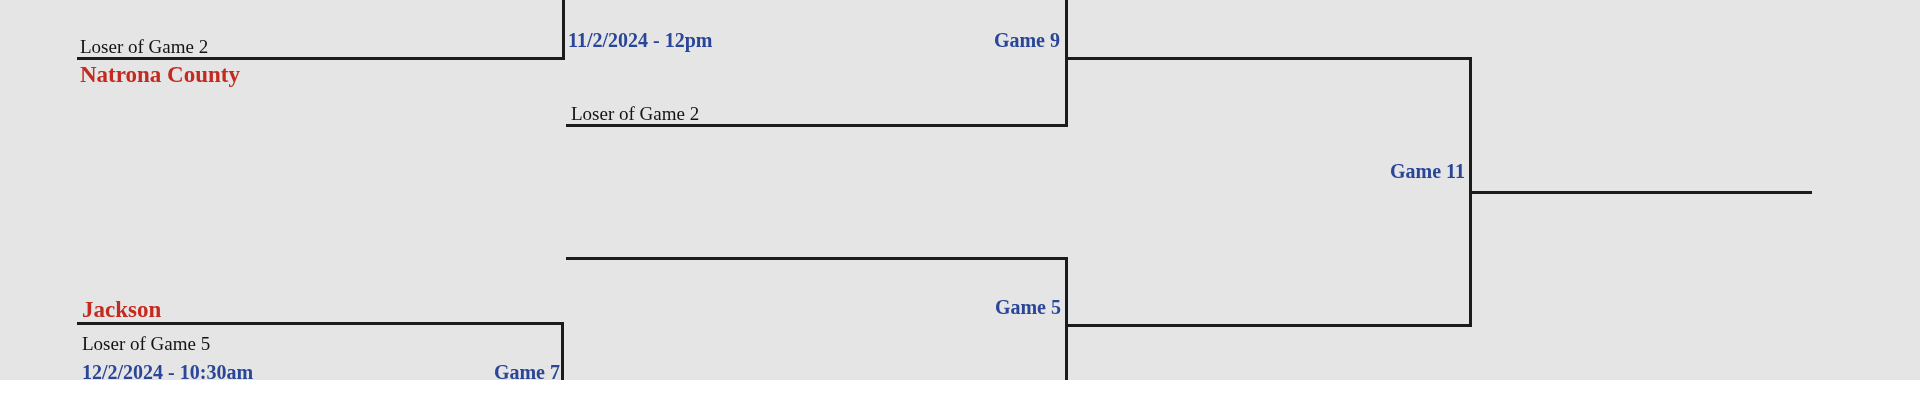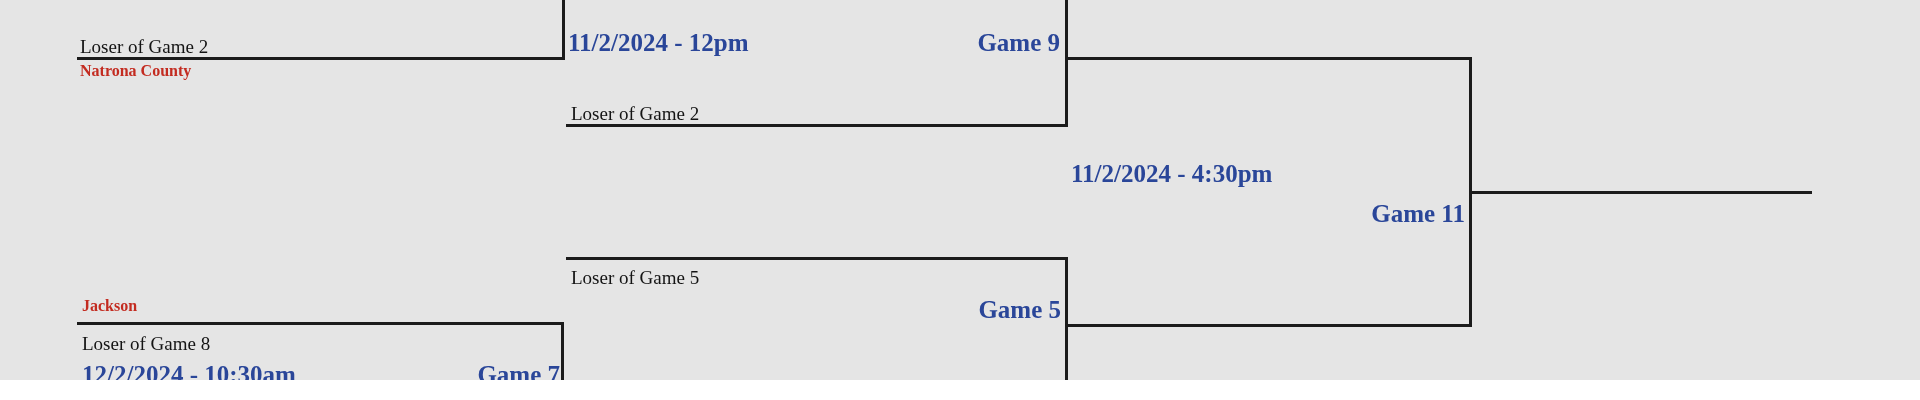--- a/index.html
+++ b/index.html
@@ -9,22 +9,22 @@
     height: 380px;
     background: #e5e5e5;
     font-family: Liberation Serif, serif;
     overflow: hidden;
   }
   .line { position: absolute; background: #1b1b1b; }
   .line.h { height: 3px; }
   .line.v { width: 3px; }
   .txt { position: absolute; white-space: nowrap; line-height: 1.15; }
   .slot { font-size: 19px; font-weight: 400; color: #141414; }
-  .team { font-size: 16px; font-weight: 700; color: #c32b20; }
-  .sched { font-size: 25px; font-weight: 700; color: #2a4699; }
+  .team { font-size: 23px; font-weight: 700; color: #c32b20; }
+  .sched { font-size: 20px; font-weight: 700; color: #2a4699; }
   .ralign { text-align: left; }
 </style>
 </head>
 <body>
 
 <div class="bracket">
 
   <div class="line h" style="left:77px;  top:57px;  width:488px;"></div>
   <div class="line v" style="left:562px; top:0px;   height:60px;"></div>
   <div class="line h" style="left:566px; top:124px; width:502px;"></div>
@@ -41,24 +41,22 @@
 
   <div class="line h" style="left:77px;  top:322px; width:487px;"></div>
   <div class="line v" style="left:561px; top:322px; height:78px;"></div>
 
   <div class="txt slot" style="left:80px;  top:36px;">Loser of Game 2</div>
   <div class="txt team" style="left:80px;  top:62px;">Natrona County</div>
   <div class="txt sched" style="left:568px; top:29px;">11/2/2024 - 12pm</div>
   <div class="txt sched ralign" style="right:860px; top:29px;">Game 9</div>
   <div class="txt slot" style="left:571px; top:103px;">Loser of Game 2</div>
 
-  <div class="txt sched" style="left:1071px;top:160px;">11/2/2024 - 4:30pm</div>
-  <div class="txt sched ralign" style="right:455px;top:160px;margin-top:40px;">Game 11</div>
+  <div class="txt sched ralign" style="right:455px;top:160px;">Game 11</div>
 
-  <div class="txt slot" style="left:571px; top:267px;">Loser of Game 5</div>
   <div class="txt sched ralign" style="right:859px;top:296px;">Game 5</div>
 
   <div class="txt team" style="left:82px;  top:297px;">Jackson</div>
-  <div class="txt slot" style="left:82px;  top:333px;">Loser of Game 8</div>
+  <div class="txt slot" style="left:82px;  top:333px;">Loser of Game 5</div>
   <div class="txt sched" style="left:82px;  top:361px;">12/2/2024 - 10:30am</div>
   <div class="txt sched ralign" style="right:1360px;top:361px;">Game 7</div>
 
 </div>
 
 </body></html>

